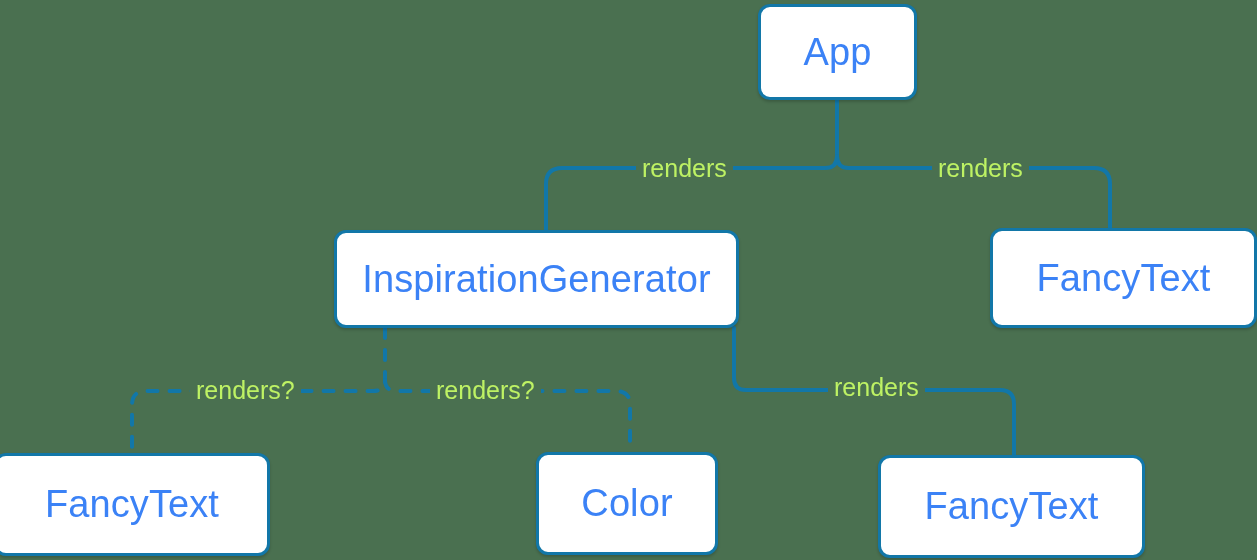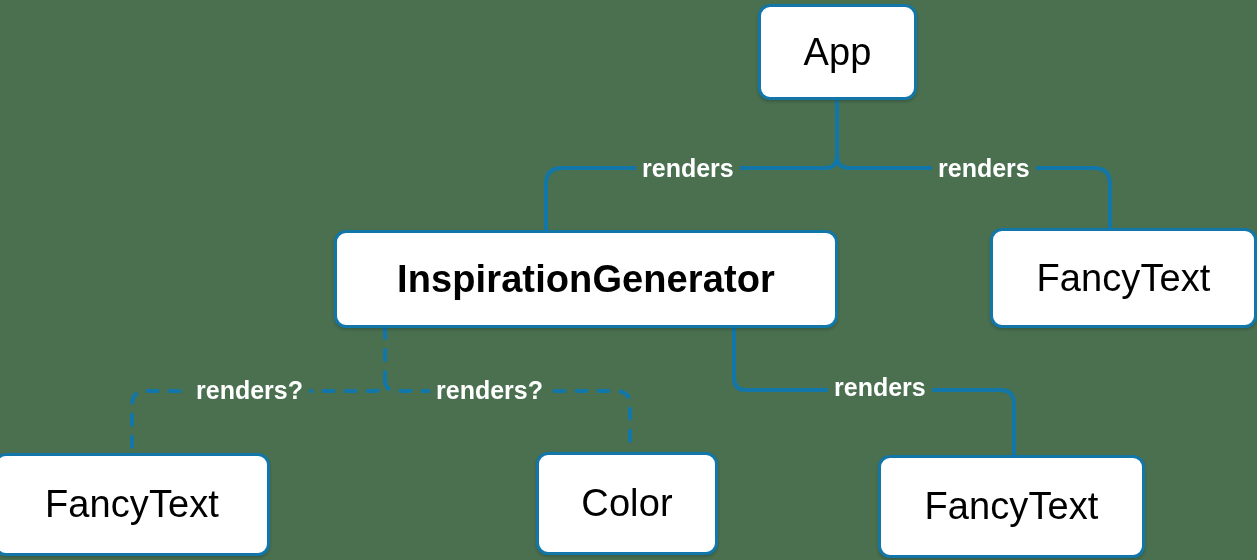--- a/index.html
+++ b/index.html
@@ -27,33 +27,33 @@
   }
   .node {
     position: absolute;
     box-sizing: border-box;
     background: #ffffff;
     border: 3px solid #1277a8;
     border-radius: 12px;
     display: flex;
     align-items: center;
     justify-content: center;
-    color: #000000;
+    color: #3b82f6;
     font-size: 38px;
     font-weight: 400;
     letter-spacing: 0.1px;
     white-space: nowrap;
     box-shadow: 0 2px 3px rgba(0,0,0,0.18);
     z-index: 2;
   }
   .edge-label {
     position: absolute;
-    color: #ffffff;
+    color: #bef264;
     font-size: 25px;
-    font-weight: 700;
+    font-weight: 400;
     white-space: nowrap;
     z-index: 3;
     background: #4a7050;
     padding: 0 6px;
     line-height: 1;
   }
 </style>
 </head>
 <body>
 
@@ -70,21 +70,21 @@
       <path stroke-dasharray="10 12" d="M 385,328 L 385,380 Q 385,391 373,391 L 146,391 Q 132,391 132,405 L 132,453"></path>
       <path stroke-dasharray="10 12" d="M 385,380 Q 385,391 397,391 L 616,391 Q 630,391 630,405 L 630,452"></path>
 
     </g>
   </svg>
 
   <div class="node" style="left:758px; top:4px; width:159px; height:96px;">
     <span>App</span>
   </div>
 
-  <div class="node" style="left:334px; top:230px; width:504px; height:98px;font-weight:bold;">
+  <div class="node" style="left:334px; top:230px; width:405px; height:98px;">
     <span>InspirationGenerator</span>
   </div>
 
   <div class="node" style="left:990px; top:228px; width:267px; height:100px;">
     <span>FancyText</span>
   </div>
 
   <div class="node" style="left:-6px; top:453px; width:276px; height:103px;">
     <span>FancyText</span>
   </div>

